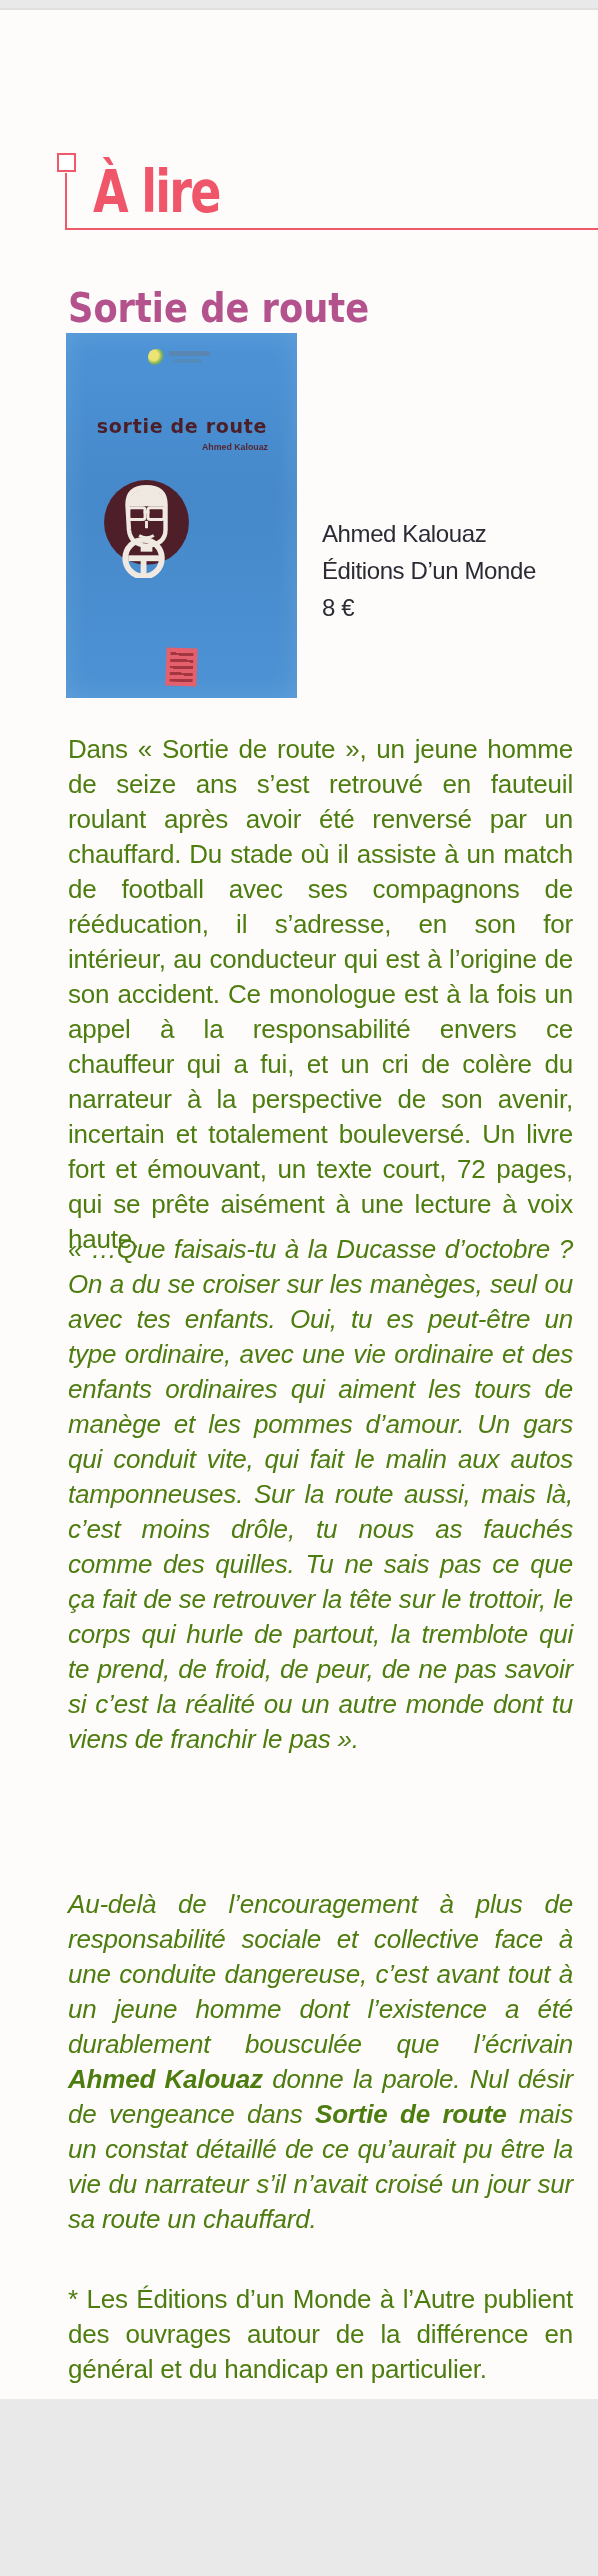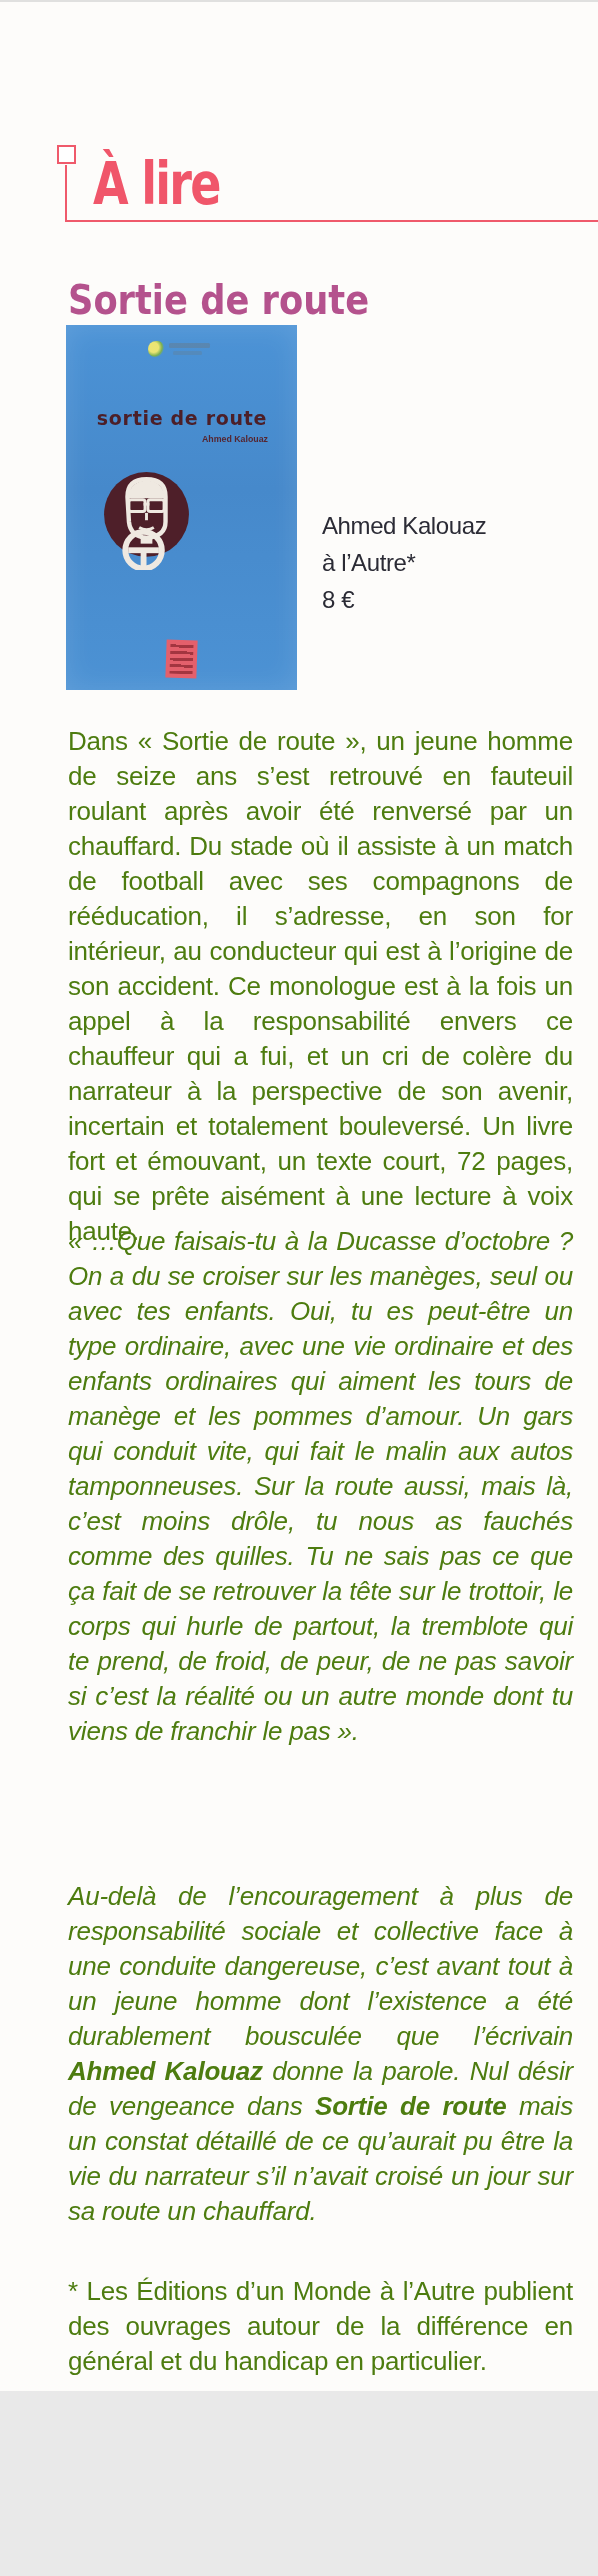--- a/index.html
+++ b/index.html
@@ -1,20 +1,20 @@
 <!DOCTYPE html>
 <html lang="fr" style="font-size:11.8px"><head>
 <meta charset="utf-8">
 <title>Pondération — À lire : Sortie de route</title>
 <style>
   html,body{margin:0;padding:0;background:#e9e9e9;}
   .page{
     position:relative;
     width:599px;height:2391px;
-    margin:0 auto;
+    margin:8px auto;
     background:#fdfcfa;
     font-family:"Liberation Sans",sans-serif;
     color:#23232d;
     overflow:hidden;
   }
   .scan-edge{position:absolute;top:0;left:0;width:100%;height:1.5px;background:#c9c9c9;opacity:.55;}
 
   
   .marker-square{position:absolute;left:57px;top:145px;width:14.7px;height:15.4px;border:2.2px solid #ef5a6b;background:#fff;}
   .marker-vline{position:absolute;left:65px;top:165px;width:2.2px;height:57px;background:#ef5a6b;}
@@ -138,21 +138,21 @@
       <circle cx="58" cy="111" r="25" fill="none" stroke="#efe9e1" stroke-width="8"></circle>
       <rect x="37" y="107" width="42" height="8" fill="#efe9e1"></rect>
       <rect x="54" y="111" width="8" height="24" fill="#efe9e1"></rect>
     </svg>
 
     <div class="cover-stamp"></div>
   </div>
 
   <div class="book-details">
     <div>Ahmed Kalouaz</div>
-    <div>à l’Autre*</div>
+    <div>Éditions D’un Monde</div>
     <div>8 €</div>
   </div>
 
   <p class="body-block p-intro">Dans « Sortie de route », un jeune homme de seize ans s’est retrouvé en fauteuil roulant après avoir été renversé par un chauffard. Du stade où il assiste à un match de football avec ses compagnons de rééducation, il s’adresse, en son for intérieur, au conducteur qui est à l’origine de son accident. Ce monologue est à la fois un appel à la responsabilité envers ce chauffeur qui a fui, et un cri de colère du narrateur à la perspective de son avenir, incertain et totalement bouleversé. Un livre fort et émouvant, un texte court, 72 pages, qui se prête aisément à une lecture à voix haute.</p>
 
   <p class="body-block p-quote">« …Que faisais-tu à la Ducasse d’octobre ? On a du se croiser sur les manèges, seul ou avec tes enfants. Oui, tu es peut-être un type ordinaire, avec une vie ordinaire et des enfants ordinaires qui aiment les tours de manège et les pommes d’amour. Un gars qui conduit vite, qui fait le malin aux autos tamponneuses. Sur la route aussi, mais là, c’est moins drôle, tu nous as fauchés comme des quilles. Tu ne sais pas ce que ça fait de se retrouver la tête sur le trottoir, le corps qui hurle de partout, la tremblote qui te prend, de froid, de peur, de ne pas savoir si c’est la réalité ou un autre monde dont tu viens de franchir le pas ».</p>
 
   <p class="body-block p-closing"><span>Au-delà de l’encouragement à plus de responsabilité sociale et collective face à une conduite dangereuse, c’est avant tout à un jeune homme dont l’existence a été durablement bousculée que l’écrivain </span><span class="bold-inline">Ahmed Kalouaz</span><span> donne la parole. Nul désir de vengeance dans </span><span class="bold-inline">Sortie de route</span><span> mais un constat détaillé de ce qu’aurait pu être la vie du narrateur s’il n’avait croisé un jour sur sa route un chauffard.</span></p>
 
   <p class="body-block p-footnote">* Les Éditions d’un Monde à l’Autre publient des ouvrages autour de la différence en général et du handicap en particulier.</p>

